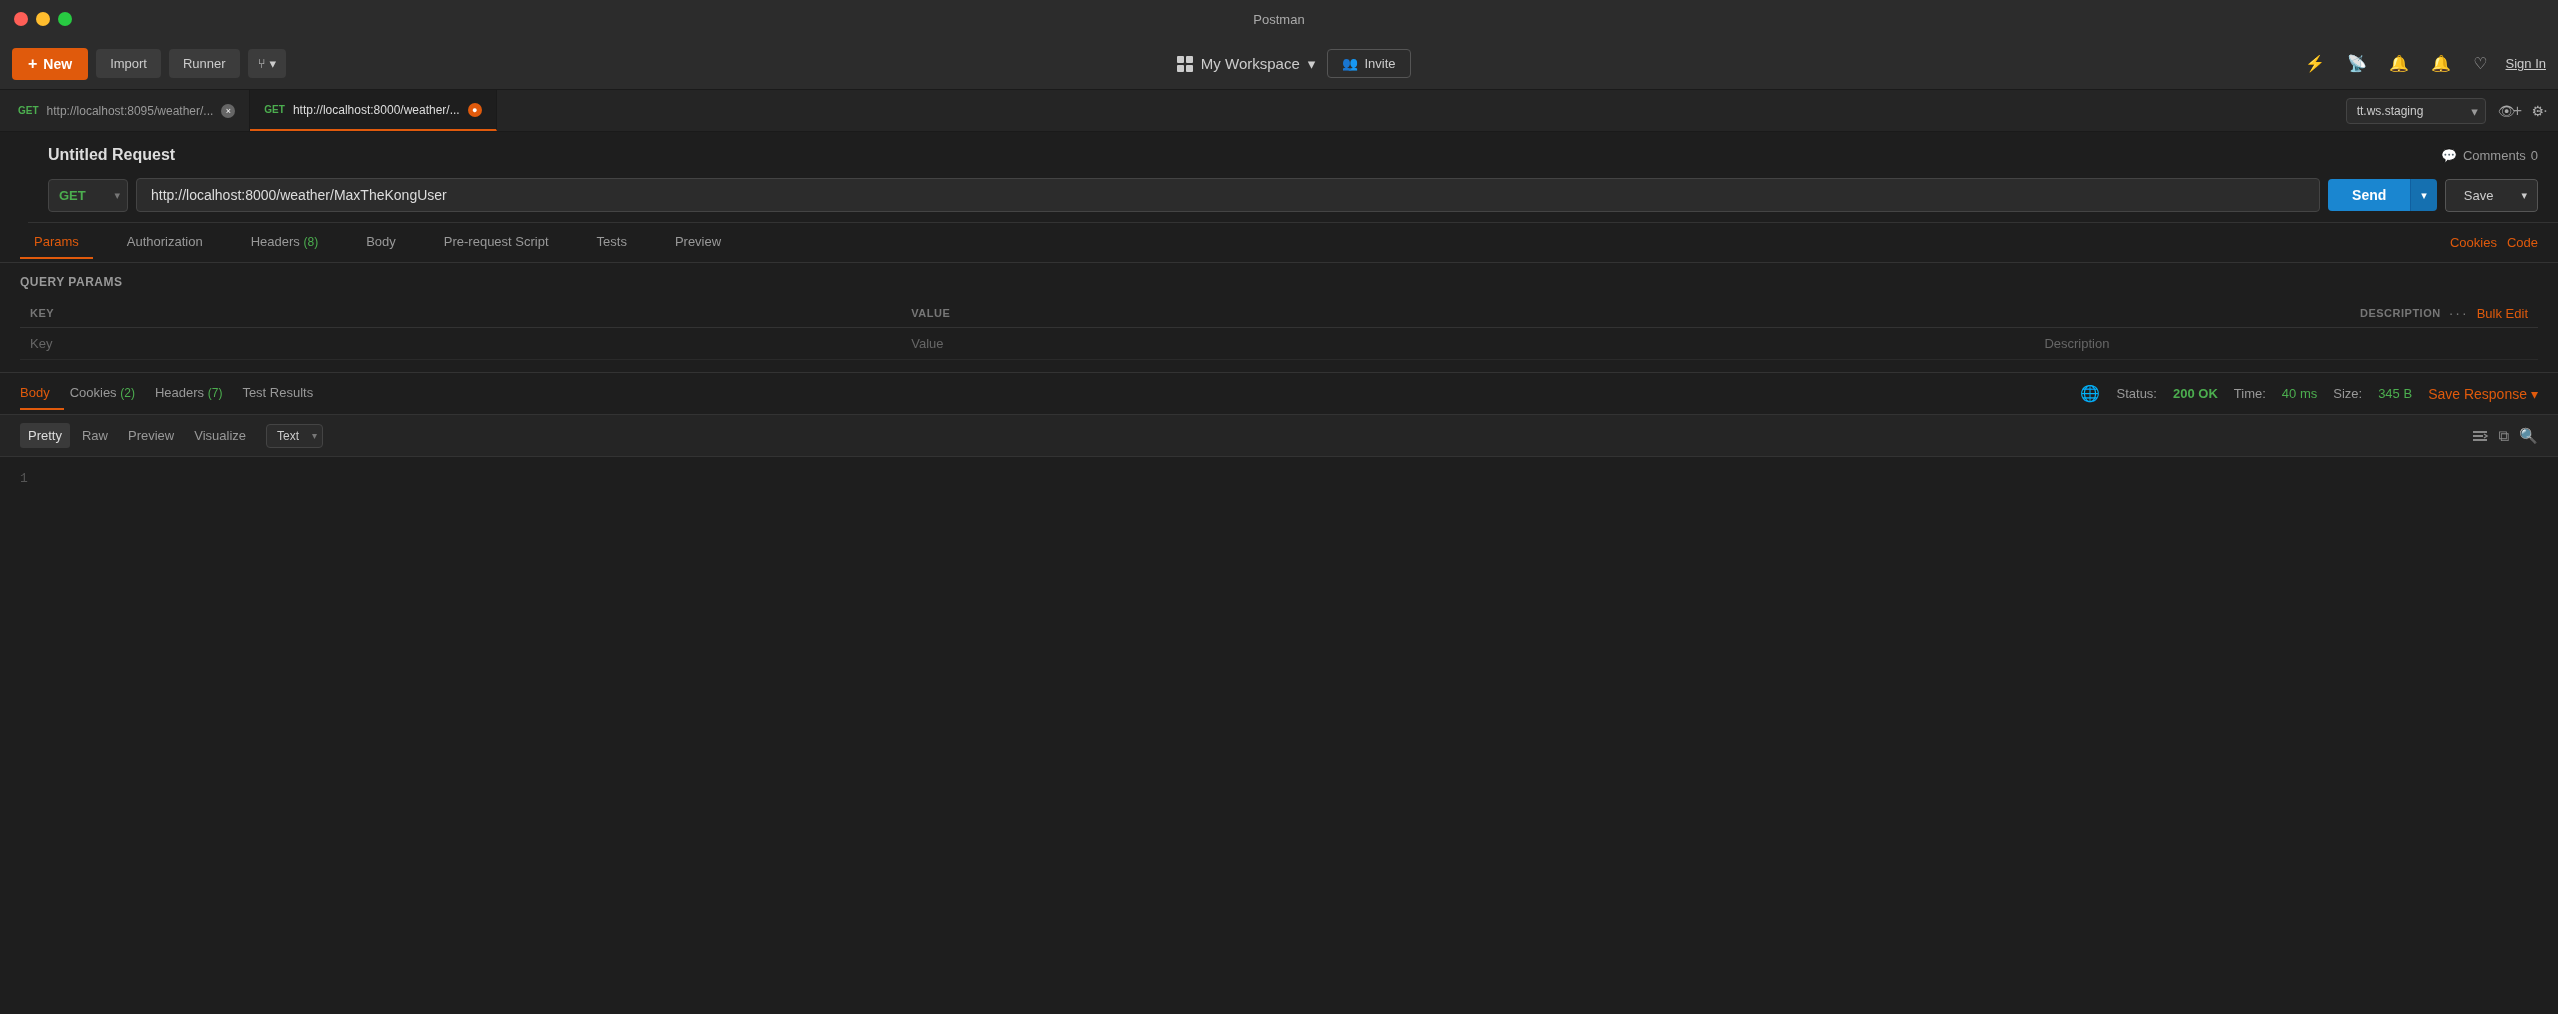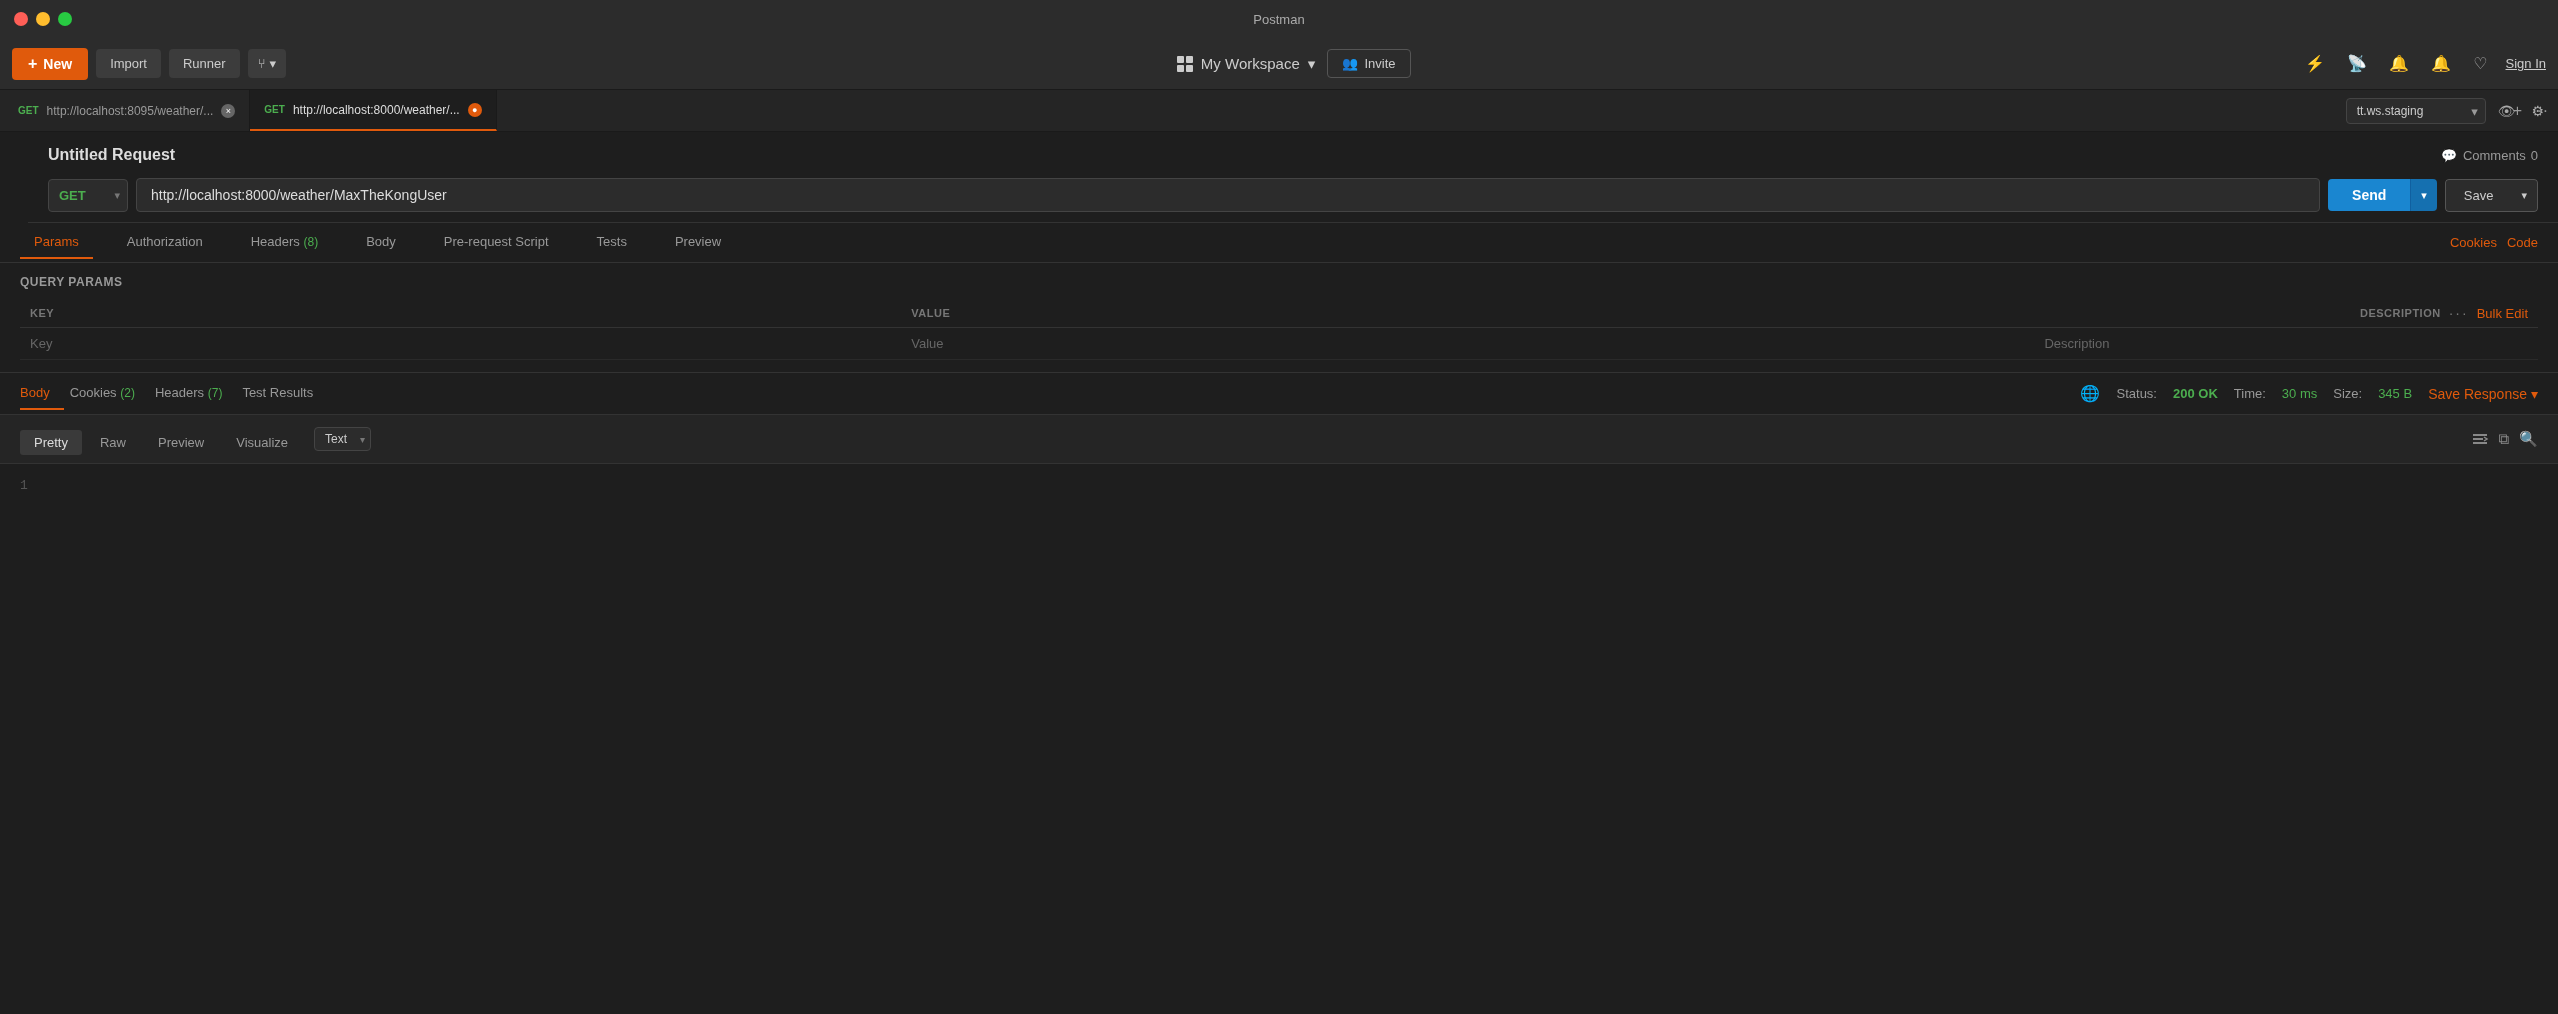--- a/index.html
+++ b/index.html
@@ -547,26 +547,25 @@
     
     .resp-body-toolbar {
       display: flex;
       align-items: center;
       padding: 8px 20px;
       background: #252525;
       gap: 4px;
       border-bottom: 1px solid #333;
     }
     .resp-format-tab {
-      padding: 5px 14px;
+      padding: 5px 8px;
       color: #999;
       cursor: pointer;
       font-size: 13px;
       border-radius: 3px;
-      margin-top: 7px;
     }
     .resp-format-tab.active {
       background: #3a3a3a;
       color: #ddd;
     }
     .resp-format-select {
       background: #2c2c2c;
       border: 1px solid #444;
       border-radius: 4px;
       color: #ccc;
@@ -804,21 +803,21 @@
         <span>Headers</span>
         <span class="resp-badge"> (<span>7</span>)</span>
       </div>
       <div class="resp-tab">Test Results</div>
 
       <div class="response-status">
         <span style="font-size:16px; color:#666;">🌐</span>
         <span>Status:</span>
         <span class="status-ok">200 OK</span>
         <span>Time:</span>
-        <span class="status-time">30 ms</span>
+        <span class="status-time">40 ms</span>
         <span>Size:</span>
         <span class="status-size">345 B</span>
         <button class="save-response-btn">
           <span>Save Response</span>
           <span>▾</span>
         </button>
       </div>
     </div>
 
     <div class="resp-body-toolbar">

